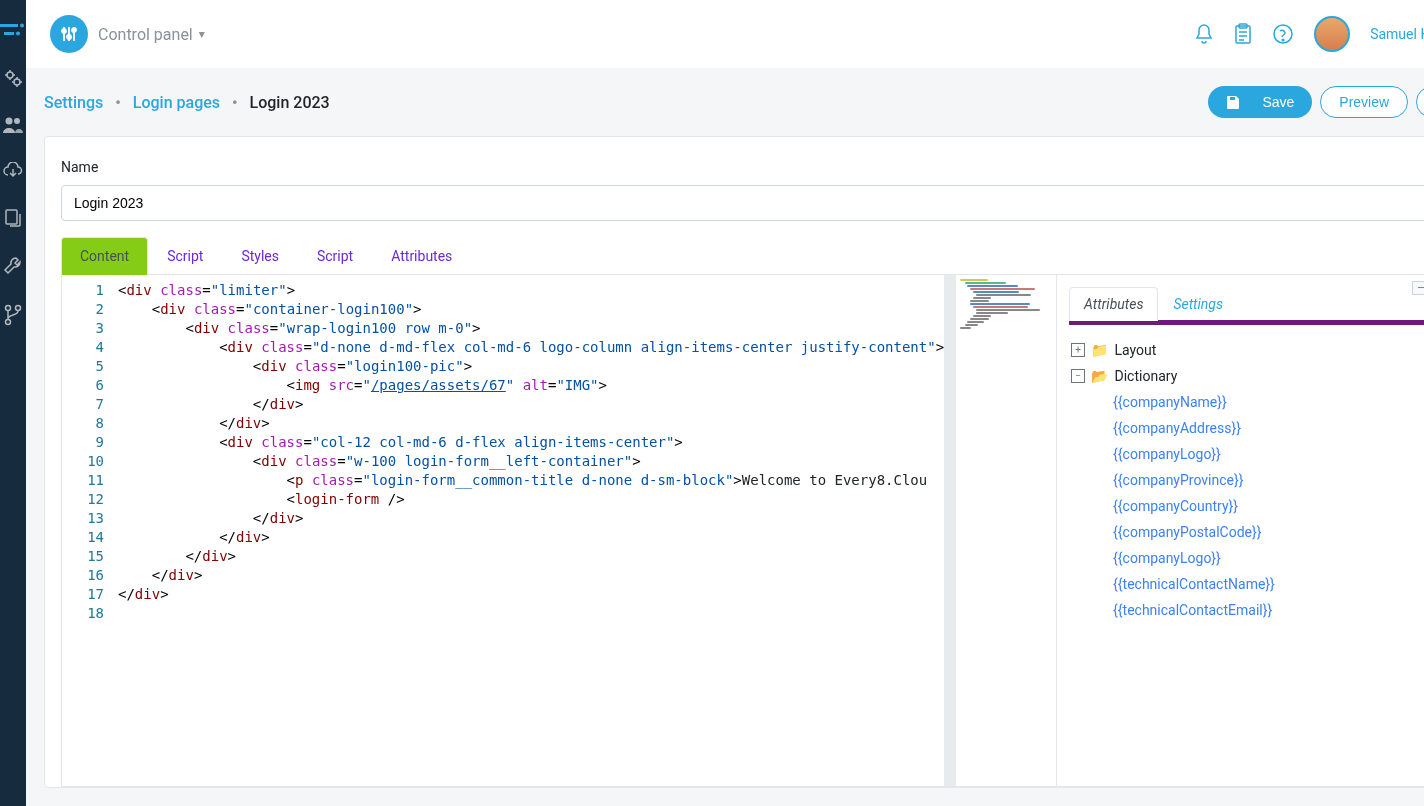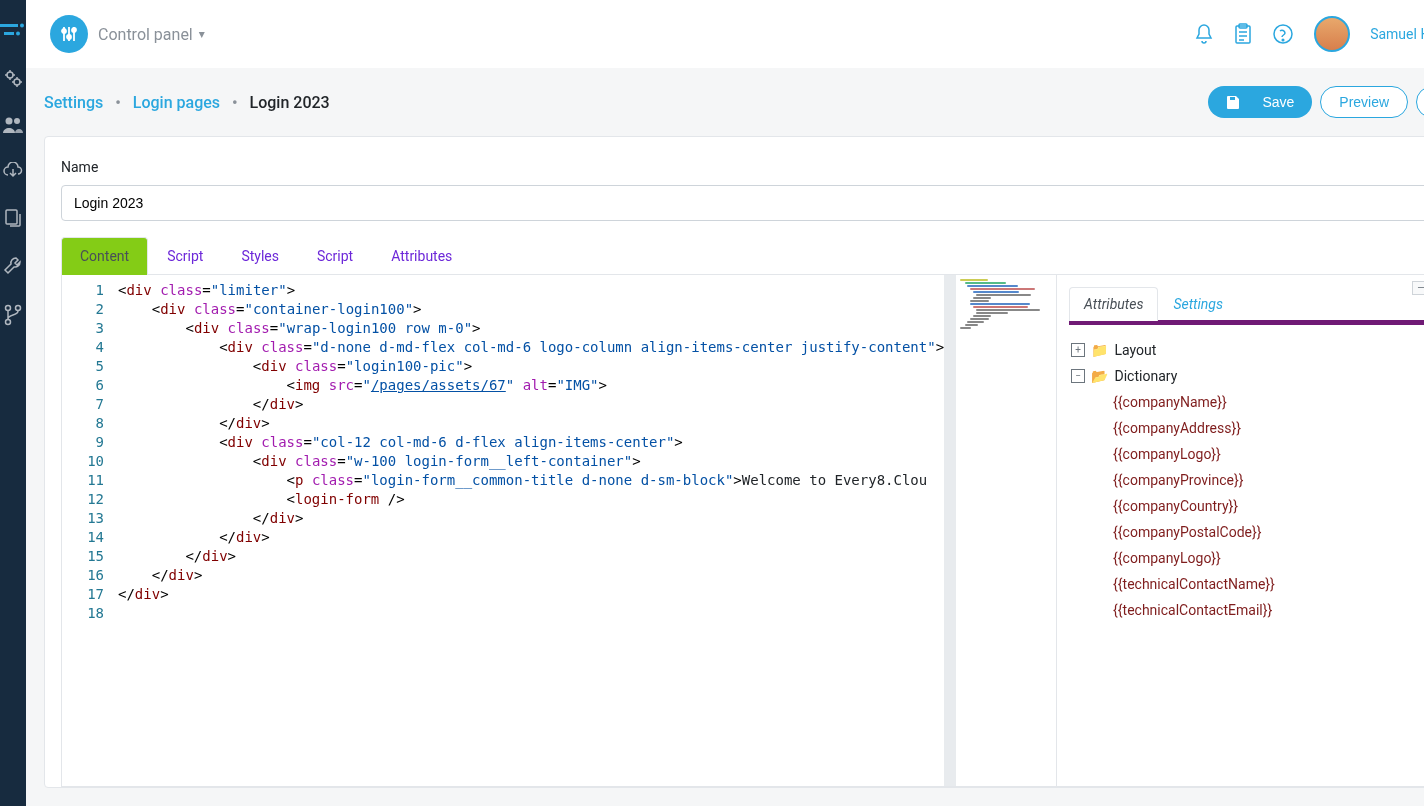--- a/index.html
+++ b/index.html
@@ -46,21 +46,21 @@
 .mm { height: 2px; margin-bottom: 1px; border-radius: 1px; }
 .side-panel { width: 380px; background: #fff; border-left: 1px solid #e3e6ea; padding: 12px; position: relative; }
 .collapse-btn { position: absolute; top: 6px; right: 6px; width: 18px; height: 14px; border: 1px solid #cfd4d9; background: #f8f9fa; font-size: 10px; text-align: center; line-height: 12px; color: #6c757d; cursor: pointer; }
 .side-tabs { display: flex; border-bottom: 5px solid #701a75; margin-bottom: 12px; font-style: italic; }
 .side-tab { padding: 8px 14px; color: #2ba7df; cursor: pointer; border: 1px solid transparent; border-bottom: none; }
 .side-tab.active { color: #495057; border-color: #e3e6ea; border-radius: 4px 4px 0 0; margin-bottom: -1px; background: #fff; }
 .search-input { width: 100%; padding: 7px 10px; border: 1px solid #ced4da; border-radius: 4px; font-size: 13px; margin-bottom: 12px; }
 .tree-row { display: flex; align-items: center; gap: 6px; padding: 5px 2px; font-size: 14px; }
 .tree-toggle { width: 14px; height: 14px; border: 1px solid #6c757d; display: inline-flex; align-items: center; justify-content: center; font-size: 10px; line-height: 1; cursor: pointer; color: #6c757d; }
 .tree-icon { color: #6c757d; font-size: 14px; }
-.param-item { padding: 5px 2px 5px 44px; color: #7f1d1d; font-size: 14px; }
+.param-item { padding: 5px 2px 5px 44px; color: #3b82f6; font-size: 14px; }
 .login-form-tag { padding: 5px 2px 5px 22px; color: #e83e8c; font-size: 14px; }
 svg { display: block; }
 </style>
 </head>
 <body>
 
 <div class="app">
   <div class="sidebar">
     <div class="sidebar-logo">
       <svg width="26" height="20" viewBox="0 0 26 20">

